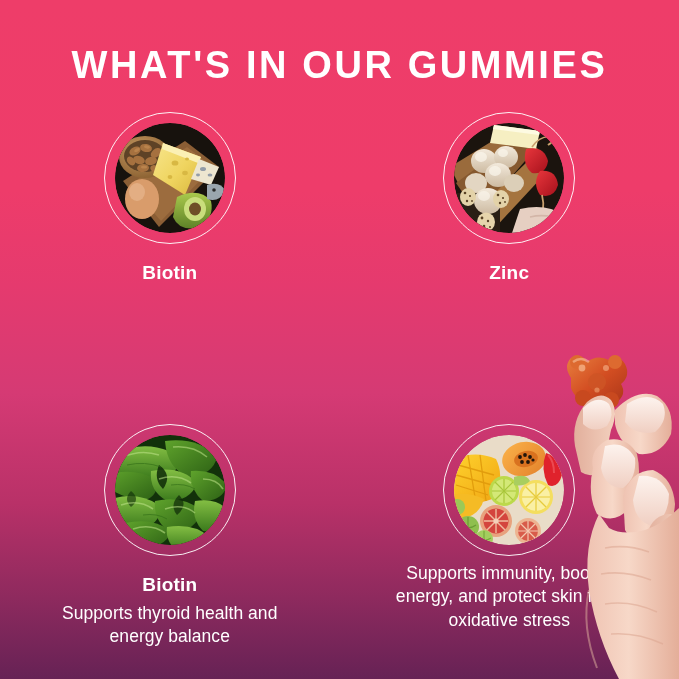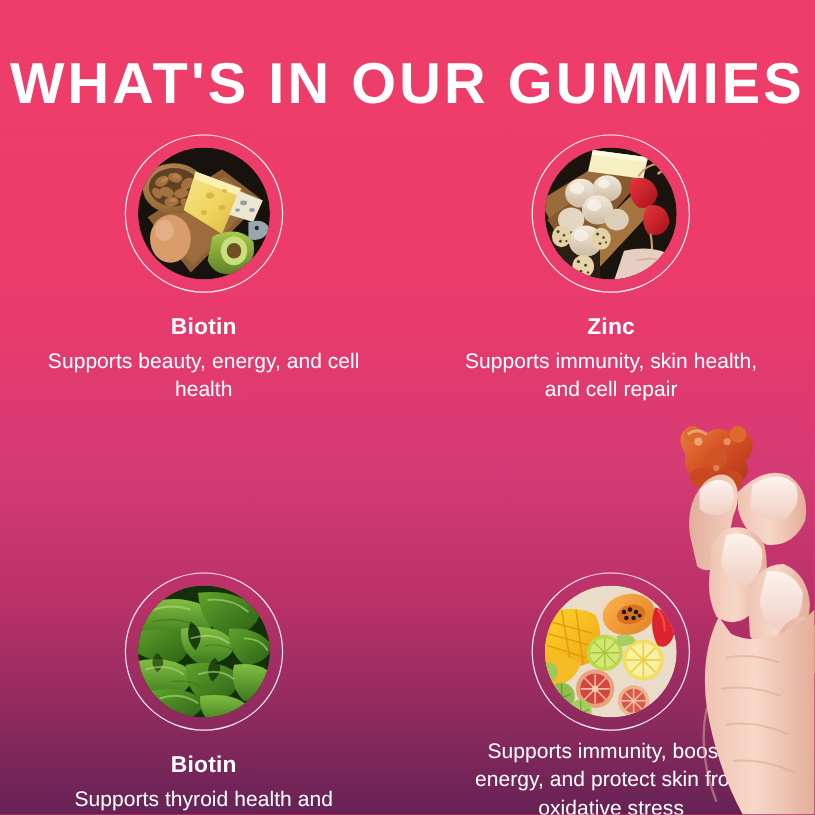--- a/index.html
+++ b/index.html
@@ -25,21 +25,21 @@
         #8E2A5E 88%,
         #662255 100%);
   }
 
   
   .title {
     position:absolute;
     top:46px; left:0; right:0;
     text-align:center;
     color:#FFFFFF;
-    font-size:48px;
+    font-size:38px;
     font-weight:bold;
     letter-spacing:2.6px;
     line-height:1.05;
     white-space:nowrap;
   }
 
   
   .grid {
     position:absolute;
     top:112px; left:0;
@@ -182,21 +182,20 @@
                 <ellipse cx="80" cy="86" rx="11" ry="12" fill="#C9DE7C"></ellipse>
                 <ellipse cx="80" cy="86" rx="6" ry="6.5" fill="#6E4F27"></ellipse>
 
                 <path d="M92 62 Q106 58 110 68 Q104 80 92 76 Z" fill="#9AA6AE"></path>
                 <circle cx="99" cy="67" r="1.8" fill="#2B2B2B"></circle>
               </g>
             </svg>
           </div>
         </div>
         <div class="nutrient-name">Biotin</div>
-        <div class="nutrient-desc">Supports beauty, energy, and cell health</div>
       </div>
 
       <div class="card">
         <div class="circle-ring">
           <div class="circle-photo">
             <svg viewBox="0 0 110 110" xmlns="http://www.w3.org/2000/svg">
               <defs>
                 <clipPath id="cZ">
                     <circle cx="55" cy="55" r="55"></circle>
                   </clipPath>
@@ -263,21 +262,20 @@
                 <path d="M78 24 Q86 12 98 14" stroke="#C8A06E" stroke-width="1.6" fill="none"></path>
                 <path d="M88 72 Q92 88 84 100" stroke="#C8A06E" stroke-width="1.8" fill="none"></path>
 
                 <path d="M66 86 Q92 80 110 92 L110 110 L58 110 Z" fill="#E6CFC2"></path>
                 <path d="M76 94 Q94 90 108 98" stroke="#D3B6A8" stroke-width="1.6" fill="none"></path>
               </g>
             </svg>
           </div>
         </div>
         <div class="nutrient-name">Zinc</div>
-        <div class="nutrient-desc">Supports immunity, skin health, and cell repair</div>
       </div>
     </div>
 
     <div class="row row-2">
 
       <div class="card">
         <div class="circle-ring">
           <div class="circle-photo">
             <svg viewBox="0 0 110 110" xmlns="http://www.w3.org/2000/svg">
               <defs>

